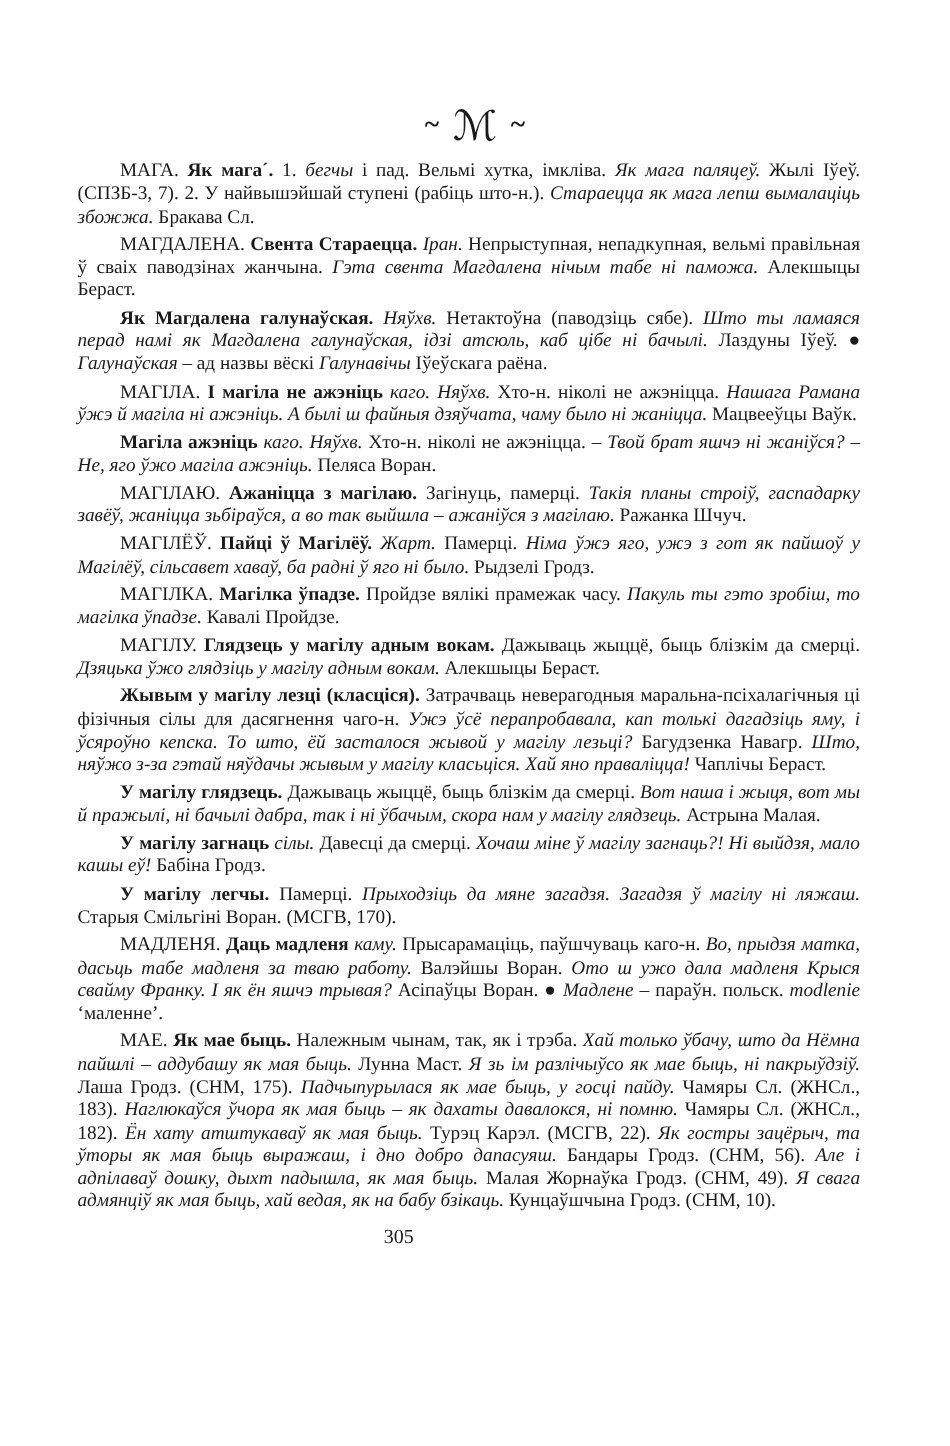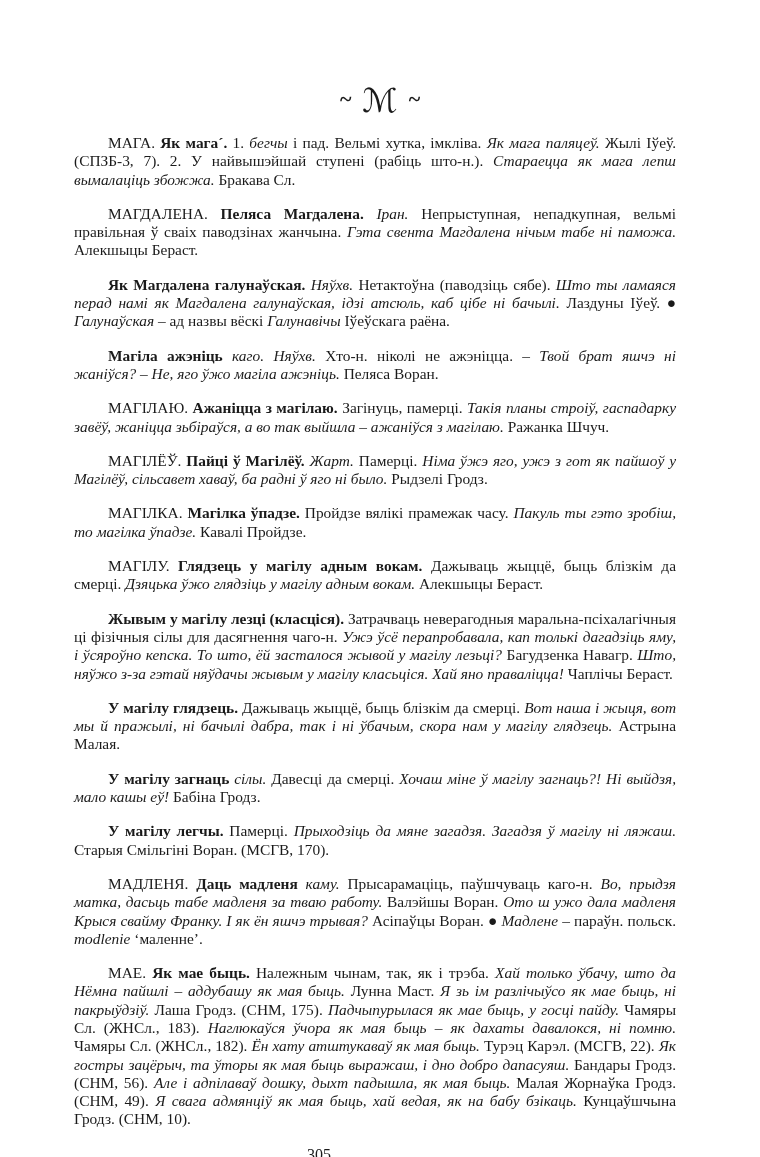--- a/index.html
+++ b/index.html
@@ -44,21 +44,21 @@
     margin: 0 11px;
   }
   .content {
     margin: 10px 0 0 58px;
     width: 634px;
     font-size: 15.4px;
     line-height: 18.3px;
     text-align: justify;
   }
   p.entry {
-    margin: 16px;
+    margin: 4px;
     padding: 0;
     text-indent: 34px;
   }
   .run-r { font-style: normal; font-weight: normal; }
   .run-b { font-weight: bold; }
   .run-i { font-style: italic; }
   .page-number {
     margin-top: 9px;
     width: 638px;
     text-align: center;
@@ -70,22 +70,23 @@
 <body>
 
 <div class="page">
 
   <div class="header">
     <span class="tilde">~</span><span class="letter">ℳ</span><span class="tilde">~</span>
   </div>
 
   <div class="content" id="paragraphs">
       <p class="entry"><span class="run-r">МАГА. </span><span class="run-b">Як мага´. </span><span class="run-r">1. </span><span class="run-i">бегчы</span><span class="run-r"> і пад. Вельмі хутка, імкліва. </span><span class="run-i">Як мага паляцеў.</span><span class="run-r"> Жылі Іўеў. (СПЗБ-3, 7). 2. У найвышэйшай ступені (рабіць што-н.). </span><span class="run-i">Стараецца як мага лепш вымалаціць збожжа.</span><span class="run-r"> Бракава Сл.</span></p>
-      <p class="entry"><span class="run-r">МАГДАЛЕНА. </span><span class="run-b">Пеляса Магдалена. </span><span class="run-i">Іран.</span><span class="run-r"> Непрыступная, непадкупная, вельмі правільная ў сваіх паводзінах жанчына. </span><span class="run-i">Гэта свента Магдалена нічым табе ні паможа.</span><span class="run-r"> Алекшыцы Бераст.</span></p>
+      <p class="entry"><span class="run-r">МАГДАЛЕНА. </span><span class="run-b">Свента Стараецца. </span><span class="run-i">Іран.</span><span class="run-r"> Непрыступная, непадкупная, вельмі правільная ў сваіх паводзінах жанчына. </span><span class="run-i">Гэта свента Магдалена нічым табе ні паможа.</span><span class="run-r"> Алекшыцы Бераст.</span></p>
       <p class="entry"><span class="run-b">Як Магдалена галунаўская. </span><span class="run-i">Няўхв.</span><span class="run-r"> Нетактоўна (паводзіць сябе). </span><span class="run-i">Што ты ламаяся перад намі як Магдалена галунаўская, ідзі атсюль, каб цібе ні бачылі.</span><span class="run-r"> Лаздуны Іўеў. ● </span><span class="run-i">Галунаўская</span><span class="run-r"> – ад назвы вёскі </span><span class="run-i">Галунавічы</span><span class="run-r"> Іўеўскага раёна.</span></p>
+      <p class="entry"><span class="run-r">МАГІЛА. </span><span class="run-b">І магіла не ажэніць </span><span class="run-i">каго. Няўхв.</span><span class="run-r"> Хто-н. ніколі не ажэніцца. </span><span class="run-i">Нашага Рамана ўжэ й магіла ні ажэніць. А былі ш файныя дзяўчата, чаму было ні жаніцца.</span><span class="run-r"> Мацвееўцы Ваўк.</span></p>
       <p class="entry"><span class="run-b">Магіла ажэніць </span><span class="run-i">каго. Няўхв.</span><span class="run-r"> Хто-н. ніколі не ажэніцца. </span><span class="run-i">– Твой брат яшчэ ні жаніўся? – Не, яго ўжо магіла ажэніць.</span><span class="run-r"> Пеляса Воран.</span></p>
       <p class="entry"><span class="run-r">МАГІЛАЮ. </span><span class="run-b">Ажаніцца з магілаю. </span><span class="run-r">Загінуць, памерці. </span><span class="run-i">Такія планы строіў, гаспадарку завёў, жаніцца зьбіраўся, а во так выйшла – ажаніўся з магілаю.</span><span class="run-r"> Ражанка Шчуч.</span></p>
       <p class="entry"><span class="run-r">МАГІЛЁЎ. </span><span class="run-b">Пайці ў Магілёў. </span><span class="run-i">Жарт.</span><span class="run-r"> Памерці. </span><span class="run-i">Німа ўжэ яго, ужэ з гот як пайшоў у Магілёў, сільсавет хаваў, ба радні ў яго ні было.</span><span class="run-r"> Рыдзелі Гродз.</span></p>
       <p class="entry"><span class="run-r">МАГІЛКА. </span><span class="run-b">Магілка ўпадзе. </span><span class="run-r">Пройдзе вялікі прамежак часу. </span><span class="run-i">Пакуль ты гэто зробіш, то магілка ўпадзе.</span><span class="run-r"> Кавалі Пройдзе.</span></p>
       <p class="entry"><span class="run-r">МАГІЛУ. </span><span class="run-b">Глядзець у магілу адным вокам. </span><span class="run-r">Дажываць жыццё, быць блізкім да смерці. </span><span class="run-i">Дзяцька ўжо глядзіць у магілу адным вокам.</span><span class="run-r"> Алекшыцы Бераст.</span></p>
       <p class="entry"><span class="run-b">Жывым у магілу лезці (класціся). </span><span class="run-r">Затрачваць неверагодныя маральна-псіхалагічныя ці фізічныя сілы для дасягнення чаго-н. </span><span class="run-i">Ужэ ўсё перапробавала, кап толькі дагадзіць яму, і ўсяроўно кепска. То што, ёй засталося жывой у магілу лезьці?</span><span class="run-r"> Багудзенка Навагр. </span><span class="run-i">Што, няўжо з-за гэтай няўдачы жывым у магілу класьціся. Хай яно праваліцца!</span><span class="run-r"> Чаплічы Бераст.</span></p>
       <p class="entry"><span class="run-b">У магілу глядзець. </span><span class="run-r">Дажываць жыццё, быць блізкім да смерці. </span><span class="run-i">Вот наша і жыця, вот мы й пражылі, ні бачылі дабра, так і ні ўбачым, скора нам у магілу глядзець.</span><span class="run-r"> Астрына Малая.</span></p>
       <p class="entry"><span class="run-b">У магілу загнаць </span><span class="run-i">сілы.</span><span class="run-r"> Давесці да смерці. </span><span class="run-i">Хочаш міне ў магілу загнаць?! Ні выйдзя, мало кашы еў!</span><span class="run-r"> Бабіна Гродз.</span></p>
       <p class="entry"><span class="run-b">У магілу легчы. </span><span class="run-r">Памерці. </span><span class="run-i">Прыходзіць да мяне загадзя. Загадзя ў магілу ні ляжаш.</span><span class="run-r"> Старыя Смільгіні Воран. (МСГВ, 170).</span></p>
       <p class="entry"><span class="run-r">МАДЛЕНЯ. </span><span class="run-b">Даць мадленя </span><span class="run-i">каму.</span><span class="run-r"> Прысарамаціць, паўшчуваць каго-н. </span><span class="run-i">Во, прыдзя матка, дасьць табе мадленя за тваю работу.</span><span class="run-r"> Валэйшы Воран. </span><span class="run-i">Ото ш ужо дала мадленя Крыся свайму Франку. І як ён яшчэ трывая?</span><span class="run-r"> Асіпаўцы Воран. ● </span><span class="run-i">Мадлене</span><span class="run-r"> – параўн. польск. </span><span class="run-i">modlenie</span><span class="run-r"> ‘маленне’.</span></p>

